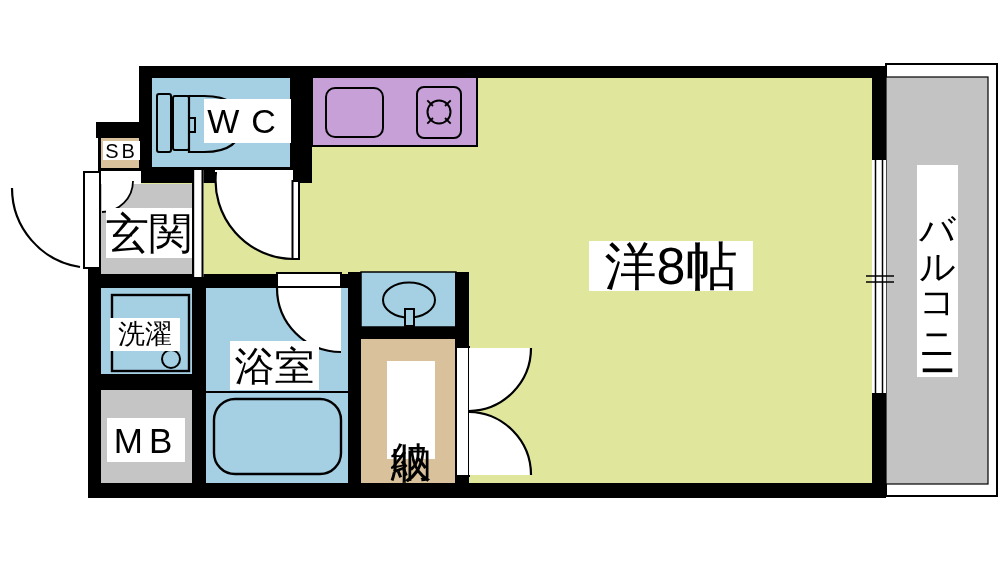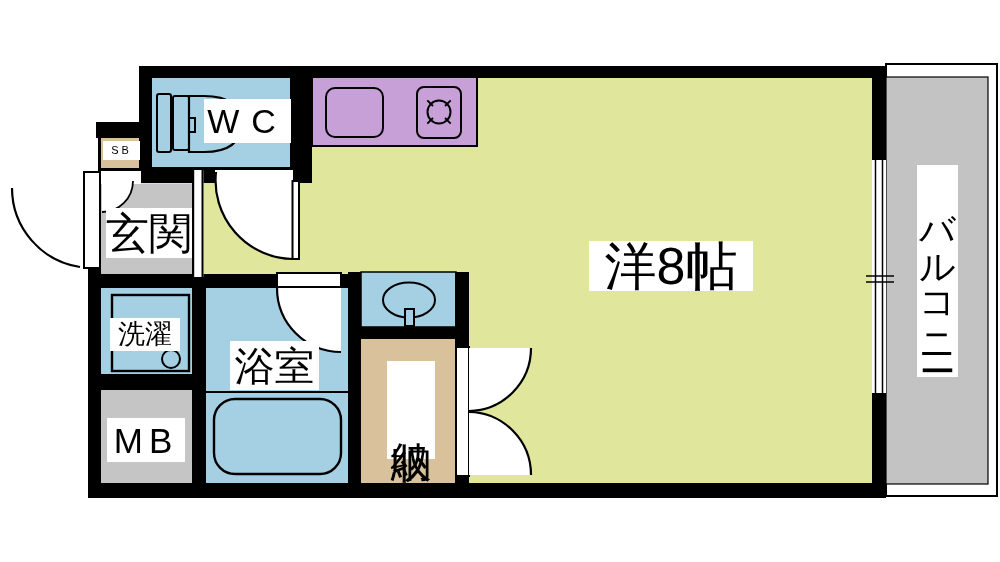--- a/index.html
+++ b/index.html
@@ -122,21 +122,21 @@
       <rect x="214" y="399" width="127" height="75" rx="21" stroke-width="2.4"></rect>
     </g>
     <g>
       <rect x="112" y="295" width="77" height="76" stroke-width="2.4"></rect>
       <circle cx="171" cy="359" r="9"></circle>
     </g>
   </g>
 </svg>
 
   <div class="lbl" style="left:204px;top:99px;width:87px;height:44px;font-size:34px;letter-spacing:12px;">WC</div>
-  <div class="lbl" style="left:103px;top:141px;width:37px;height:19px;font-size:11px;letter-spacing:3px;">SB</div>
+  <div class="lbl" style="left:103px;top:141px;width:37px;height:19px;font-size:20px;letter-spacing:3px;">SB</div>
   <div class="lbl" style="left:110px;top:318px;width:70px;height:33px;font-size:27px;">洗濯</div>
   <div class="lbl" style="left:106px;top:208px;width:86px;height:50px;font-size:43px;">玄関</div>
   <div class="lbl" style="left:230px;top:341px;width:89px;height:49px;font-size:40px;">浴室</div>
   <div class="lbl" style="left:107px;top:418px;width:78px;height:44px;font-size:35px;letter-spacing:6px;">MB</div>
   <div class="lbl vert" style="left:387px;top:361px;width:48px;height:98px;font-size:41px;">収納</div>
   <div class="lbl" style="left:589px;top:241px;width:164px;height:50px;font-size:52px;">洋8帖</div>
   <div class="lbl vert" style="left:917px;top:165px;width:41px;height:212px;font-size:36px;">バルコニー</div>
 </div>
 
 </body></html>

